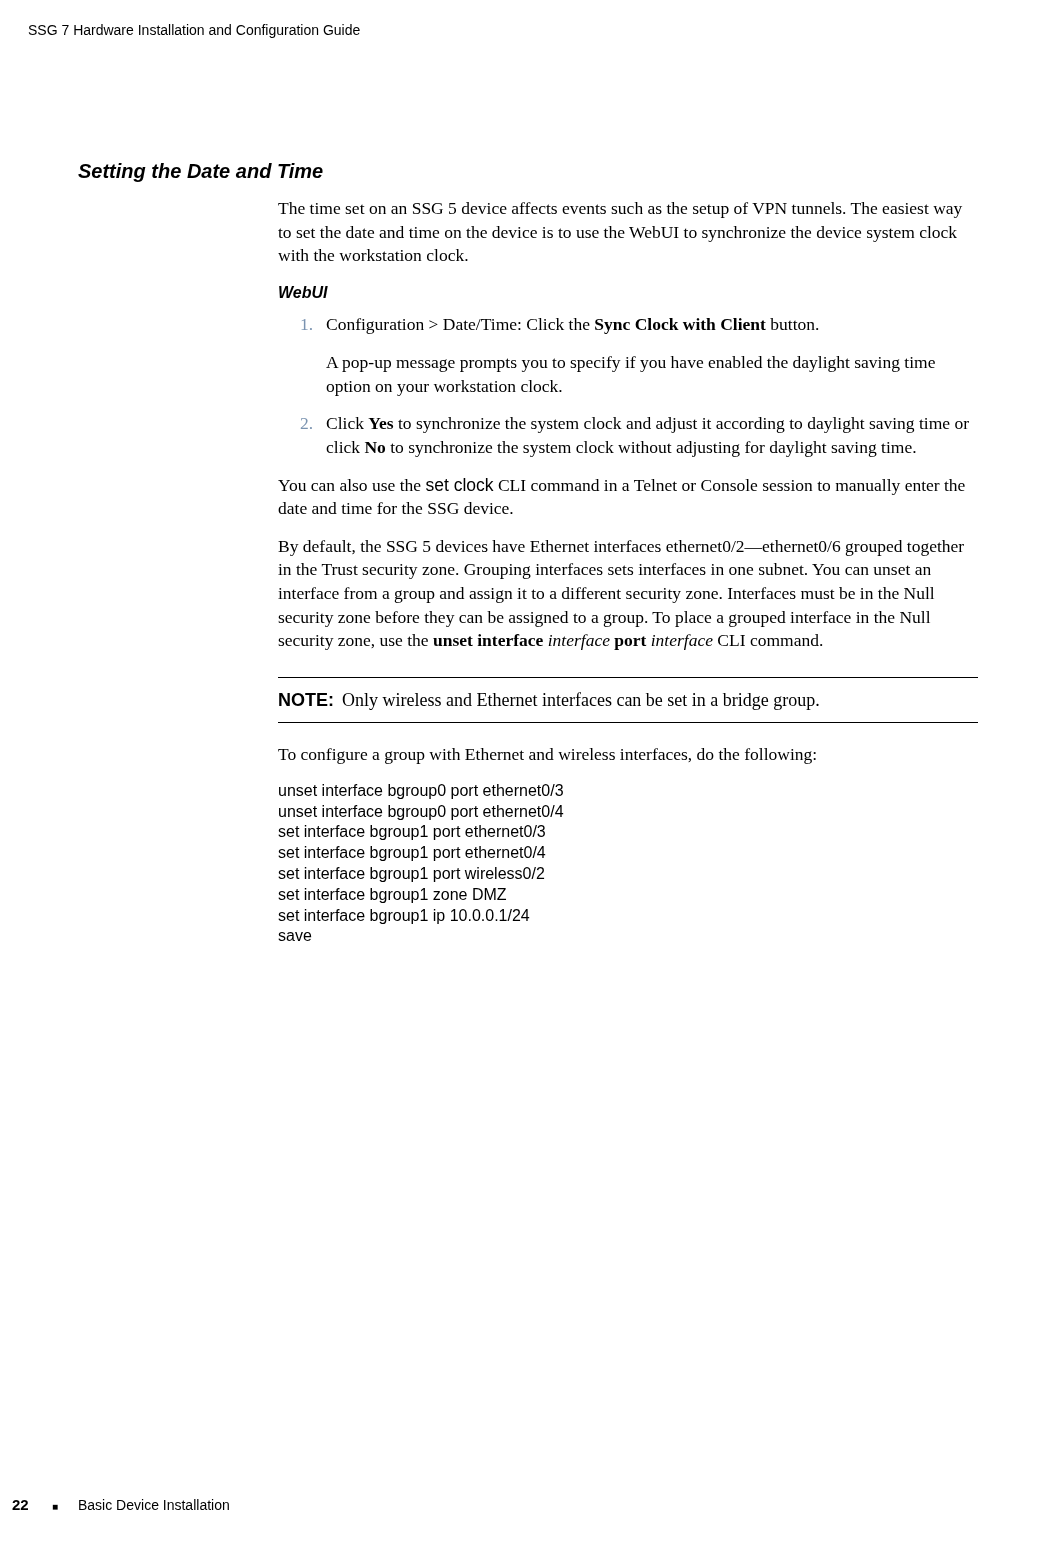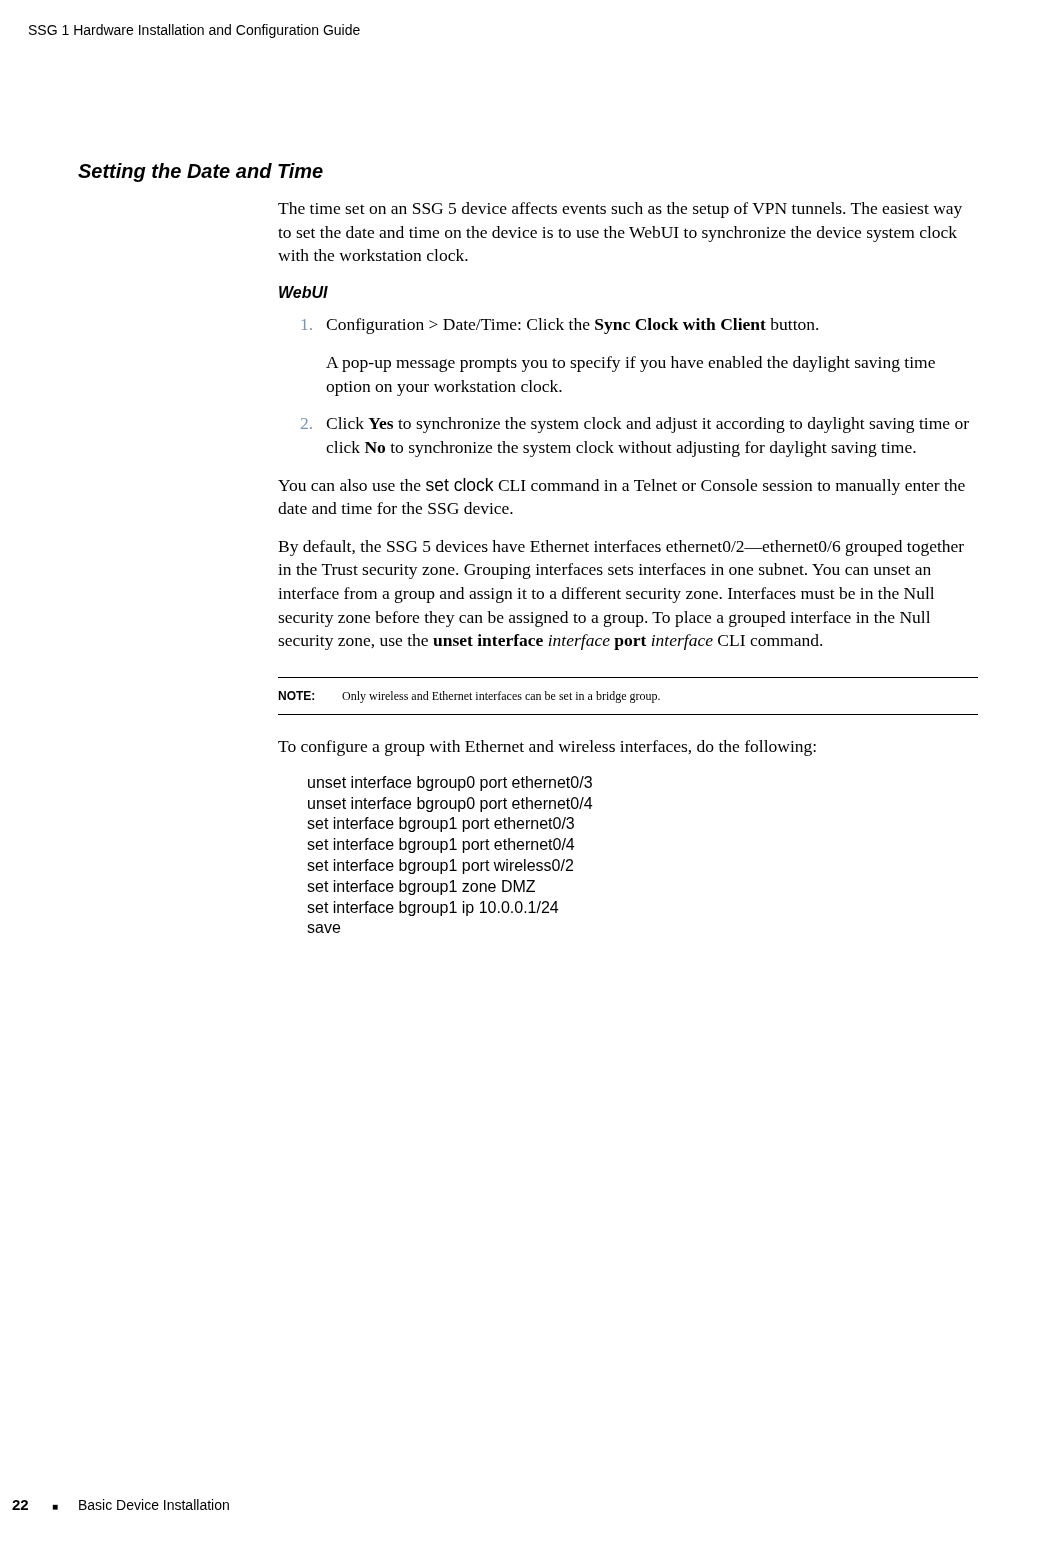--- a/index.html
+++ b/index.html
@@ -63,41 +63,40 @@
     .h2-spacer-top { margin-top: 30px; }
     .note-wrap {
       margin-top: 24px;
     }
     .note-rule {
       border-top: 1px solid #000;
       margin: 0 0 10px 0;
     }
     .note-row {
       display: flex;
-      font-size: 12px;
+      font-size: 18px;
       align-items: flex-end;
     }
     .note-label {
       font-family: Arial, Helvetica, sans-serif;
       font-weight: bold;
       width: 64px;
       flex: 0 0 64px;
     }
     .note-text { flex: 1; }
     .note-rule-bottom {
       border-top: 1px solid #000;
       margin: 10px 0 20px 0;
     }
     .code-block {
       font-family: Arial, Helvetica, sans-serif;
       font-size: 16px;
       line-height: 1.3;
       white-space: pre;
       margin-top: 12px;
-      margin-left: 29px;
     }
     .footer {
       position: absolute;
       left: 0;
       bottom: 40px;
       width: 100%;
       font-family: Arial, Helvetica, sans-serif;
       font-size: 14px;
     }
     .page-num {
@@ -116,21 +115,21 @@
     .footer-text {
       position: absolute;
       left: 78px;
       bottom: 0;
     }
     .italic { font-style: italic; }
   </style>
 </head>
 <body>
 
-<div class="running-header">SSG 1 Hardware Installation and Configuration Guide</div>
+<div class="running-header">SSG 7 Hardware Installation and Configuration Guide</div>
 
 <div class="content">
 
   <div class="h2">Setting the Date and Time</div>
 
   <div class="body-block">
     <p class="para">The time set on an SSG 5 device affects events such as the setup of VPN tunnels. The easiest way to set the date and time on the device is to use the WebUI to synchronize the device system clock with the workstation clock.</p>
 
     <div class="subhead-webui">WebUI</div>
 

